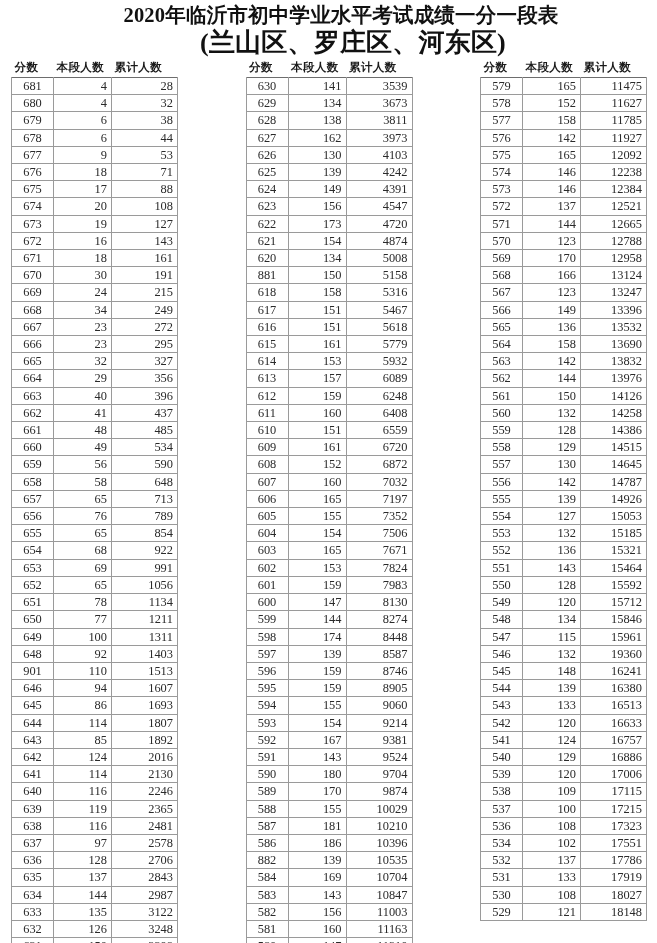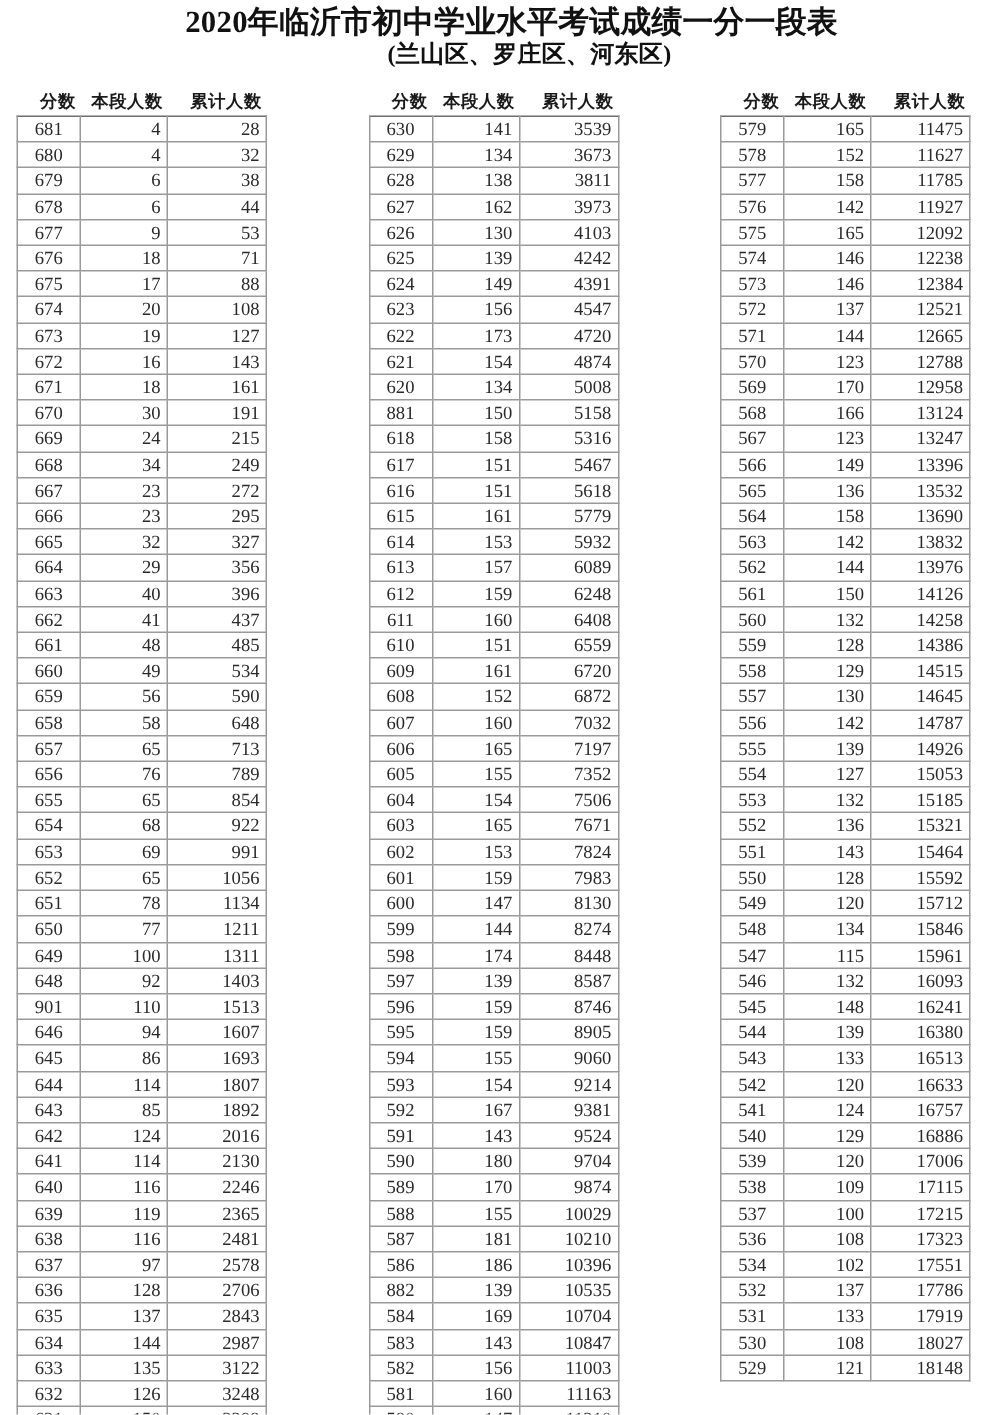--- a/index.html
+++ b/index.html
@@ -33,21 +33,21 @@
     font-weight: 700;
     color: #111111;
     letter-spacing: 0.2px;
     line-height: 1.18;
     white-space: nowrap;
   }
   .title-main {
     font-size: 20.5px;
   }
   .title-sub {
-    font-size: 16px;
+    font-size: 26px;
     margin-top: 1px;
     margin-left: 24px;
   }
 
   
   .columns {
     position: absolute;
     top: 60px;
     left: 0;
     width: 657px;
@@ -76,21 +76,21 @@
   table.score-table col.c-score  { width: 42px; }
   table.score-table col.c-seg    { width: 58px; }
   table.score-table col.c-cum    { width: 66px; }
 
   table.score-table th {
     font-family: "Liberation Serif", "DejaVu Serif", serif;
     font-weight: 700;
     font-size: 11.5px;
     color: #1a1a1a;
     padding: 0 3px 2px 3px;
-    text-align: right;
+    text-align: left;
     border: none;
     white-space: nowrap;
     letter-spacing: 0.4px;
   }
 
   table.score-table td {
     font-family: "Liberation Serif", "DejaVu Serif", serif;
     font-size: 12.4px;
     color: #2a2a2a;
     height: 16.2px;
@@ -846,21 +846,21 @@
               <td class="cum">15846</td>
             </tr>
             <tr>
               <td class="score">547</td>
               <td class="seg">115</td>
               <td class="cum">15961</td>
             </tr>
             <tr>
               <td class="score">546</td>
               <td class="seg">132</td>
-              <td class="cum">16093</td>
+              <td class="cum">19360</td>
             </tr>
             <tr>
               <td class="score">545</td>
               <td class="seg">148</td>
               <td class="cum">16241</td>
             </tr>
             <tr>
               <td class="score">544</td>
               <td class="seg">139</td>
               <td class="cum">16380</td>

